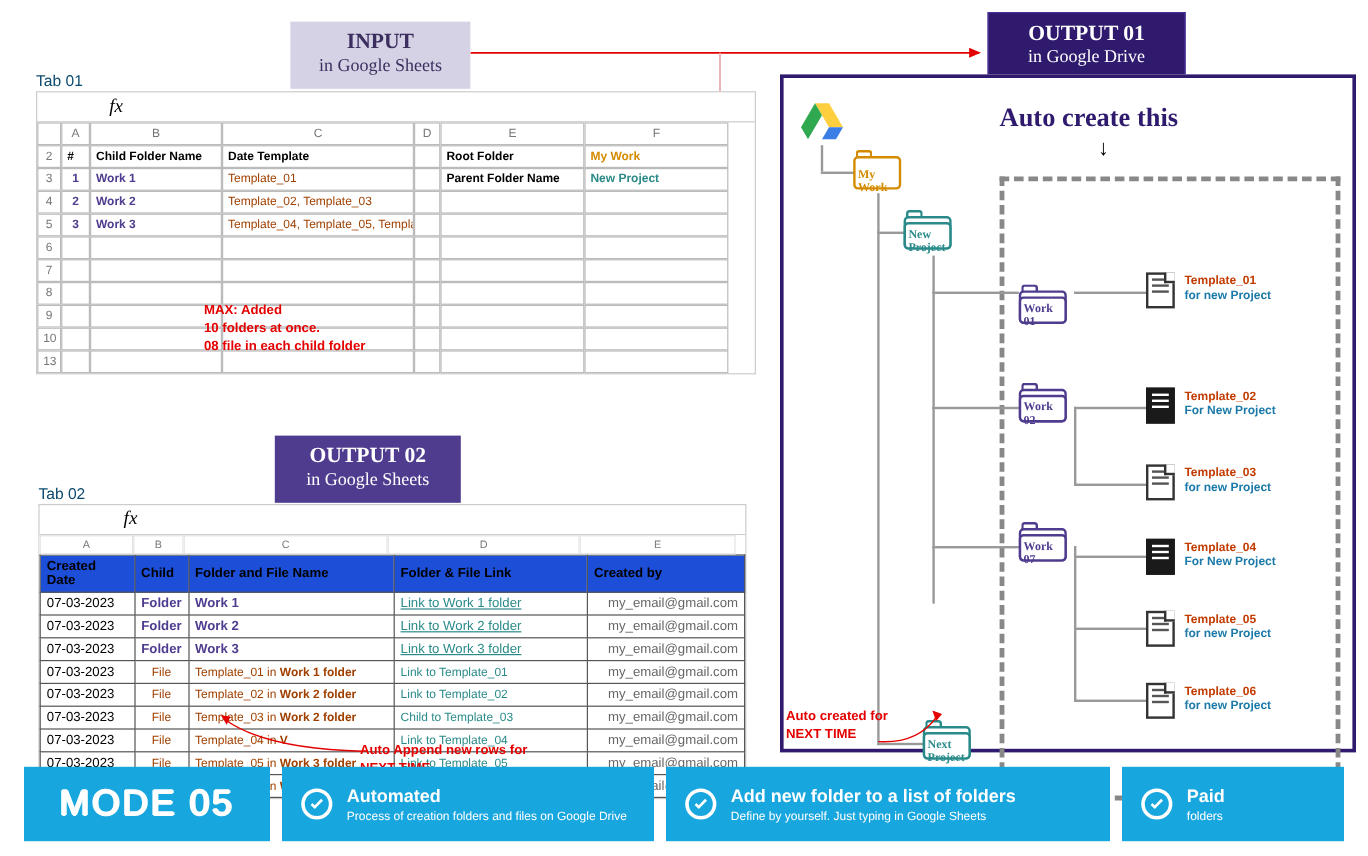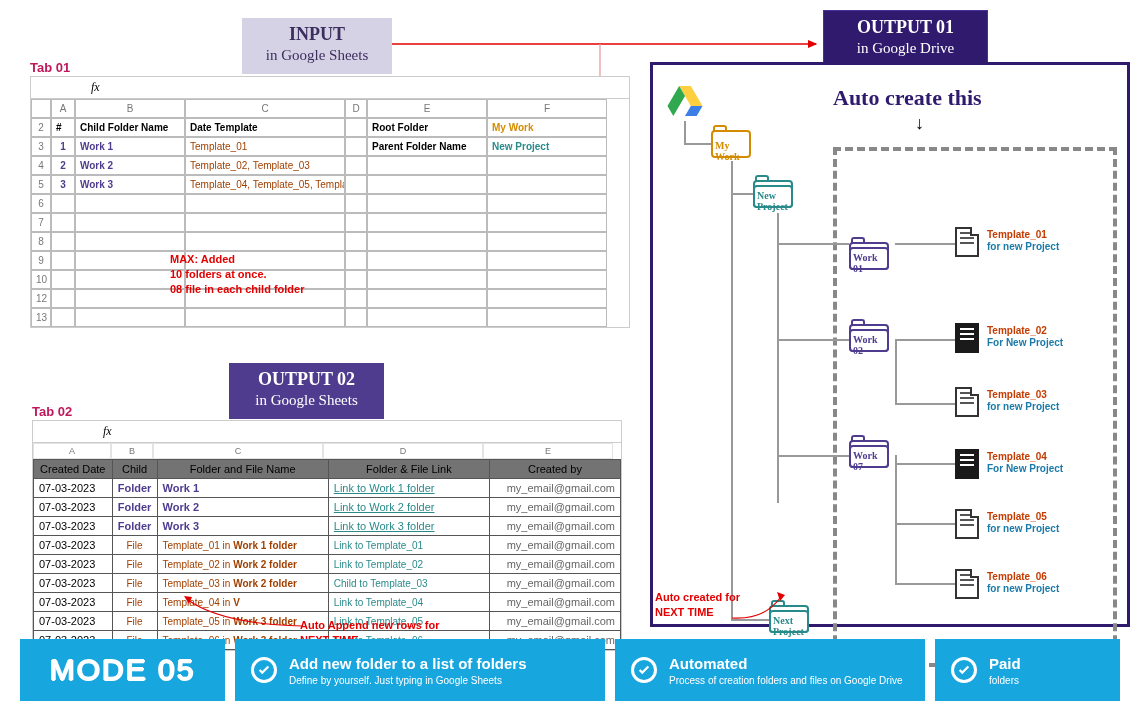--- a/index.html
+++ b/index.html
@@ -6,37 +6,37 @@
   body { margin:0; font-family: Arial, sans-serif; background:#fff; width:1140px; height:713px; position:relative; overflow:hidden; font-size:11px; color:#000; }
   
   
   .title-box { position:absolute; text-align:center; padding:6px 18px 10px; }
   .title-box .t1 { font-family: "Times New Roman", serif; font-weight:bold; font-size:18px; }
   .title-box .t2 { font-family: "Times New Roman", serif; font-size:15px; margin-top:2px;}
   .input-box { left:242px; top:18px; background:#d6d2e6; color:#3c2e5e; width:150px;}
   .output1-box { left:823px; top:10px; background:#2f1a6e; color:#fff; width:165px; border:1px solid #4a2f9a;}
   .output2-box { left:229px; top:363px; background:#4f3c8f; color:#fff; width:155px;}
   
-  .tab-label { position:absolute; color:#be185d; font-weight:bold; font-size:13px; }
+  .tab-label { position:absolute; color:#0c4a6e; font-weight:normal; font-size:13px; }
   .tab01 { left:30px; top:60px; }
   .tab02 { left:32px; top:404px; }
   
   
   .sheet { position:absolute; border:1px solid #ccc; background:#fff; }
-  .fx { font-family:"Times New Roman",serif; font-style:italic; font-size:12px; padding:3px 6px; border-bottom:1px solid #ccc; }
+  .fx { font-family:"Times New Roman",serif; font-style:italic; font-size:16px; padding:3px 6px; border-bottom:1px solid #ccc; }
   .colbar { display:flex; background:#fff; }
   .colbar div, .rownum { text-align:center; font-size:9px; color:#777; border:1px solid #e3e3e3; padding:2px 0; background:#fff;}
   .sheet1 { left:30px; top:76px; width:600px; }
   .sheet1 .row { display:flex; }
   .sheet1 .cell { border:1px solid #bbb; padding:3px 4px; font-size:10px; height:19px; overflow:hidden; white-space:nowrap;}
   
   .sheet2 { left:32px; top:420px; width:590px; }
   table.tbl { border-collapse:collapse; width:100%; font-size:11px; }
   table.tbl th, table.tbl td { border:1px solid #555; padding:3px 5px; text-align:left; }
-  table.tbl th { background:#737373; font-weight:normal; text-align:center; }
+  table.tbl th { background:#1d4ed8; font-weight:bold; text-align:left; }
   .c-purple { color:#4f3c8f; font-weight:bold; }
   .c-brown { color:#a04000; }
   .c-teal { color:#2a8a8a; }
   .c-gold { color:#d48b00; font-weight:bold; }
   .c-link { color:#2a8a8a; text-decoration:underline; }
   .c-small { font-size:10px; }
   
   .note-red { position:absolute; color:#e40000; font-weight:bold; font-size:11px; line-height:1.35; }
   
   
@@ -208,29 +208,20 @@
       <div class="row">
         <div class="cell rownum" style="width:20px">10</div>
         <div class="cell" style="width:24px"></div>
         <div class="cell" style="width:110px"></div>
         <div class="cell" style="width:160px"></div>
         <div class="cell" style="width:22px"></div>
         <div class="cell" style="width:120px"></div>
         <div class="cell" style="width:120px"></div>
       </div>
       <div class="row">
-        <div class="cell rownum" style="width:20px">12</div>
-        <div class="cell" style="width:24px"></div>
-        <div class="cell" style="width:110px"></div>
-        <div class="cell" style="width:160px"></div>
-        <div class="cell" style="width:22px"></div>
-        <div class="cell" style="width:120px"></div>
-        <div class="cell" style="width:120px"></div>
-      </div>
-      <div class="row">
         <div class="cell rownum" style="width:20px">13</div>
         <div class="cell" style="width:24px"></div>
         <div class="cell" style="width:110px"></div>
         <div class="cell" style="width:160px"></div>
         <div class="cell" style="width:22px"></div>
         <div class="cell" style="width:120px"></div>
         <div class="cell" style="width:120px"></div>
       </div>
     </div>
 </div>
@@ -506,40 +497,40 @@
   <div>Auto created for</div>
   <div>NEXT TIME</div>
 </div>
 <svg class="flow" style="left:724px; top:590px;" width="80" height="40">
   <path d="M8,28 Q40,30 56,8" stroke="#e40000" stroke-width="1.2" fill="none"></path>
     <path d="M53,2 l8,3 l-5,6 z" fill="#e40000"></path>
 </svg>
 
 <div class="bottom">
   <div class="blk mode">MODE 05</div>
+  <div class="blk" style="width:310px;">
+    <div class="check">
+        <svg viewBox="0 0 16 16">
+          <path d="M3 8 l3 3 l7 -7" stroke="#fff" stroke-width="2.5" fill="none"></path>
+        </svg>
+      </div>
+    <div class="feat">
+        <div class="h">Automated</div>
+        <div class="s">Process of creation folders and files on Google Drive</div>
+      </div>
+  </div>
   <div class="blk" style="width:370px;">
     <div class="check">
         <svg viewBox="0 0 16 16">
           <path d="M3 8 l3 3 l7 -7" stroke="#fff" stroke-width="2.5" fill="none"></path>
         </svg>
       </div>
     <div class="feat">
         <div class="h">Add new folder to a list of  folders</div>
         <div class="s">Define by yourself. Just typing in Google Sheets</div>
-      </div>
-  </div>
-  <div class="blk" style="width:310px;">
-    <div class="check">
-        <svg viewBox="0 0 16 16">
-          <path d="M3 8 l3 3 l7 -7" stroke="#fff" stroke-width="2.5" fill="none"></path>
-        </svg>
-      </div>
-    <div class="feat">
-        <div class="h">Automated</div>
-        <div class="s">Process of creation folders and files on Google Drive</div>
       </div>
   </div>
   <div class="blk" style="flex:1;">
     <div class="check">
         <svg viewBox="0 0 16 16">
           <path d="M3 8 l3 3 l7 -7" stroke="#fff" stroke-width="2.5" fill="none"></path>
         </svg>
       </div>
     <div class="feat">
         <div class="h">Paid</div>

